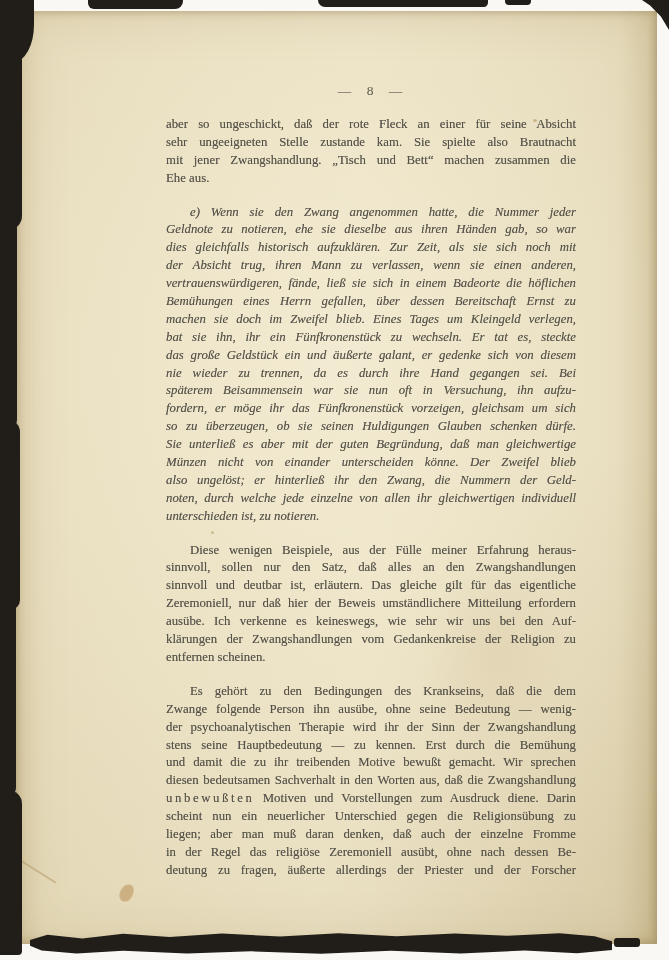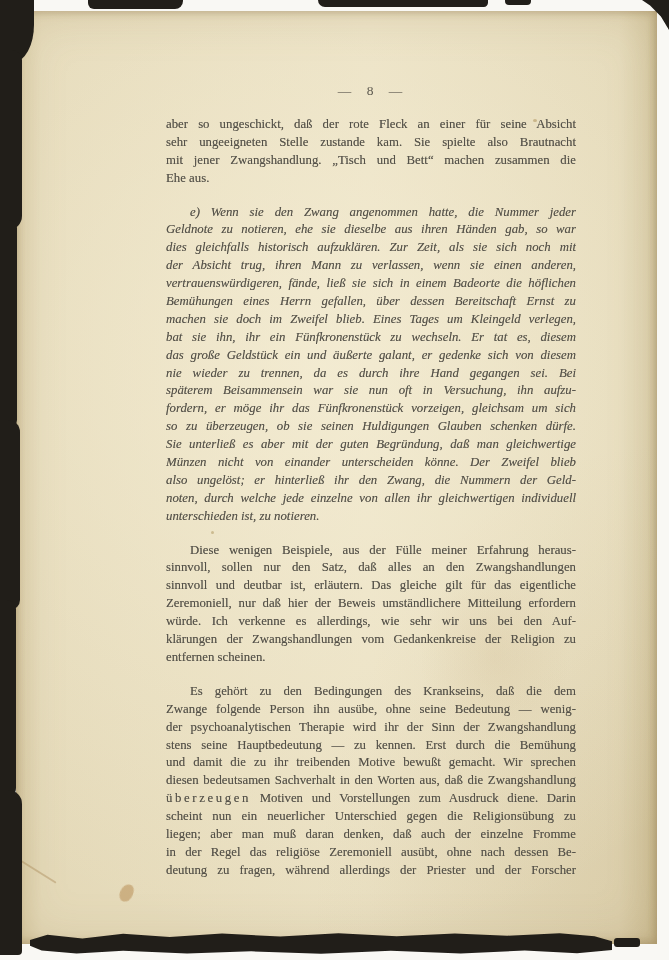--- a/index.html
+++ b/index.html
@@ -99,53 +99,53 @@
         <div class="line short-end">Ehe aus.</div>
       </div>
       <div class="para gap">
         <div class="line indent">e) Wenn sie den Zwang angenommen hatte, die Nummer jeder</div>
         <div class="line">Geldnote zu notieren, ehe sie dieselbe aus ihren Händen gab, so war</div>
         <div class="line">dies gleichfalls historisch aufzuklären. Zur Zeit, als sie sich noch mit</div>
         <div class="line">der Absicht trug, ihren Mann zu verlassen, wenn sie einen anderen,</div>
         <div class="line">vertrauenswürdigeren, fände, ließ sie sich in einem Badeorte die höflichen</div>
         <div class="line">Bemühungen eines Herrn gefallen, über dessen Bereitschaft Ernst zu</div>
         <div class="line">machen sie doch im Zweifel blieb. Eines Tages um Kleingeld verlegen,</div>
-        <div class="line">bat sie ihn, ihr ein Fünfkronenstück zu wechseln. Er tat es, diesem</div>
+        <div class="line">bat sie ihn, ihr ein Fünfkronenstück zu wechseln. Er tat es, steckte</div>
         <div class="line">das große Geldstück ein und äußerte galant, er gedenke sich von diesem</div>
         <div class="line">nie wieder zu trennen, da es durch ihre Hand gegangen sei. Bei</div>
         <div class="line">späterem Beisammensein war sie nun oft in Versuchung, ihn aufzu-</div>
         <div class="line">fordern, er möge ihr das Fünfkronenstück vorzeigen, gleichsam um sich</div>
         <div class="line">so zu überzeugen, ob sie seinen Huldigungen Glauben schenken dürfe.</div>
         <div class="line">Sie unterließ es aber mit der guten Begründung, daß man gleichwertige</div>
         <div class="line">Münzen nicht von einander unterscheiden könne. Der Zweifel blieb</div>
         <div class="line">also ungelöst; er hinterließ ihr den Zwang, die Nummern der Geld-</div>
         <div class="line">noten, durch welche jede einzelne von allen ihr gleichwertigen individuell</div>
         <div class="line short-end">unterschieden ist, zu notieren.</div>
       </div>
       <div class="para">
         <div class="line indent">Diese wenigen Beispiele, aus der Fülle meiner Erfahrung heraus-</div>
         <div class="line">sinnvoll, sollen nur den Satz, daß alles an den Zwangshandlungen</div>
         <div class="line">sinnvoll und deutbar ist, erläutern. Das gleiche gilt für das eigentliche</div>
         <div class="line">Zeremoniell, nur daß hier der Beweis umständlichere Mitteilung erfordern</div>
-        <div class="line">würde. Ich verkenne es allerdings, wie sehr wir uns bei den Auf-</div>
+        <div class="line">ausübe. Ich verkenne es keineswegs, wie sehr wir uns bei den Auf-</div>
         <div class="line">klärungen der Zwangshandlungen vom Gedankenkreise der Religion zu</div>
         <div class="line short-end">entfernen scheinen.</div>
       </div>
       <div class="para">
         <div class="line indent">Es gehört zu den Bedingungen des Krankseins, daß die dem</div>
         <div class="line">Zwange folgende Person ihn ausübe, ohne seine Bedeutung — wenig-</div>
         <div class="line">der psychoanalytischen Therapie wird ihr der Sinn der Zwangshandlung</div>
         <div class="line">stens seine Hauptbedeutung — zu kennen. Erst durch die Bemühung</div>
         <div class="line">und damit die zu ihr treibenden Motive bewußt gemacht. Wir sprechen</div>
         <div class="line">diesen bedeutsamen Sachverhalt in den Worten aus, daß die Zwangshandlung</div>
-        <div class="line"><span class="sperr">überzeugen</span> Motiven und Vorstellungen zum Ausdruck diene. Darin</div>
+        <div class="line"><span class="sperr">unbewußten</span> Motiven und Vorstellungen zum Ausdruck diene. Darin</div>
         <div class="line">scheint nun ein neuerlicher Unterschied gegen die Religionsübung zu</div>
         <div class="line">liegen; aber man muß daran denken, daß auch der einzelne Fromme</div>
         <div class="line">in der Regel das religiöse Zeremoniell ausübt, ohne nach dessen Be-</div>
-        <div class="line">deutung zu fragen, während allerdings der Priester und der Forscher</div>
+        <div class="line">deutung zu fragen, äußerte allerdings der Priester und der Forscher</div>
       </div>
     </div>
 </div>
 
 <div class="edge eL0"></div>
 <div class="edge eL1"></div>
 <div class="edge eL2"></div>
 <div class="edge eL3"></div>
 <div class="edge eL4"></div>
 <div class="edge eL5"></div>

